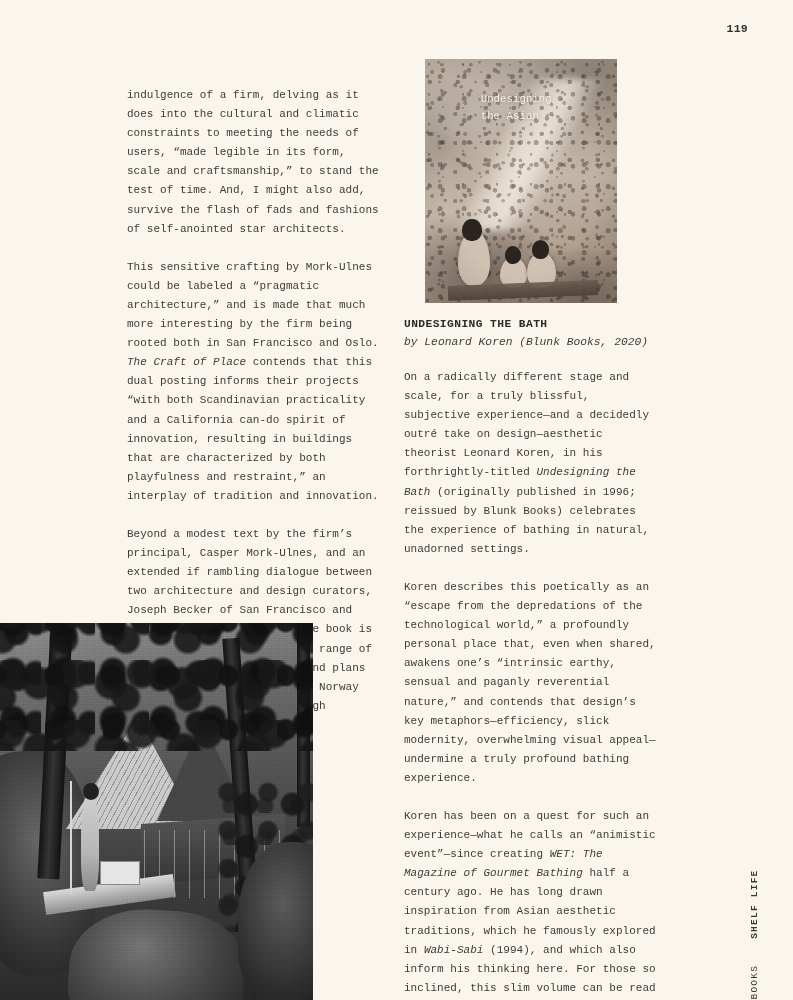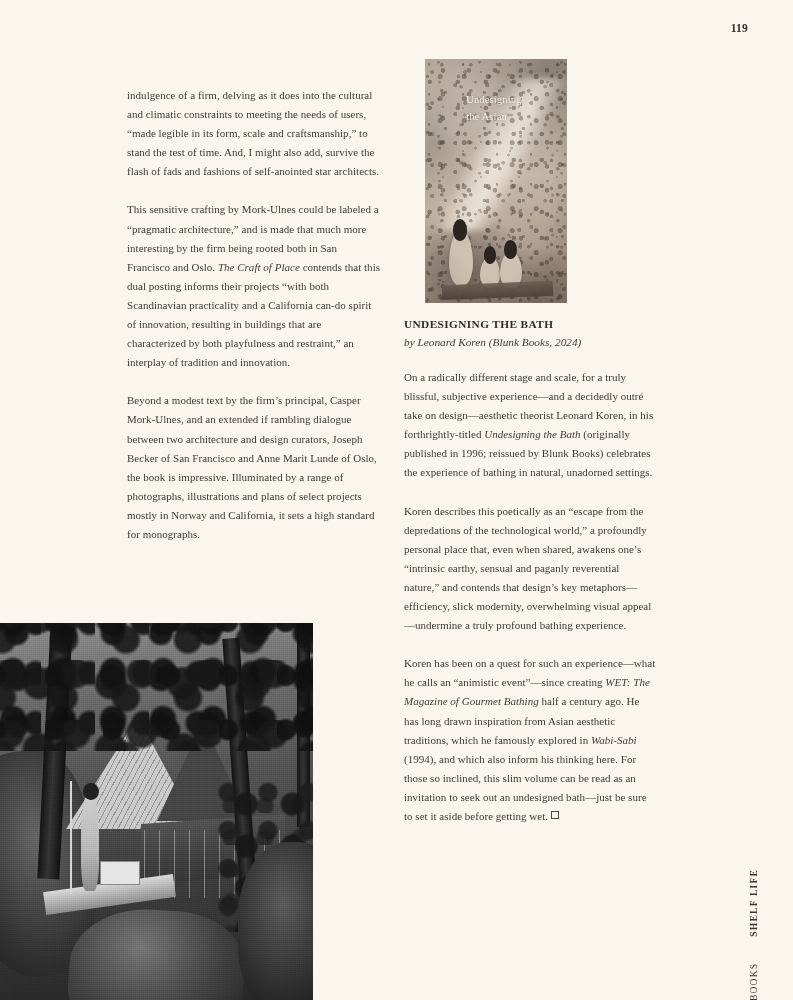--- a/index.html
+++ b/index.html
@@ -7,21 +7,21 @@
     margin: 0;
     padding: 0;
     background: #ffffff;
   }
   .page {
     position: relative;
     width: 793px;
     height: 1000px;
     background: #faf6ee;
     overflow: hidden;
-    font-family: Liberation Serif, serif;
+    font-family: Liberation Mono, monospace;
     color: #3a3833;
   }
 
   
   .folio {
     position: absolute;
     top: 22px;
     right: 45px;
     font-size: 11.5px;
     font-weight: bold;
@@ -102,21 +102,21 @@
     border: 1.2px solid #4a4843;
     margin-left: 3px;
     vertical-align: 1px;
   }
 
   
   .cover {
     position: absolute;
     left: 425px;
     top: 59px;
-    width: 142px;
+    width: 192px;
     height: 244px;
     overflow: hidden;
     background: #bfb4a8;
   }
   .cover-photo {
     position: absolute;
     inset: 0;
     background:
       radial-gradient(ellipse 70% 45% at 30% 88%, rgba(60,52,46,.55), rgba(60,52,46,0) 60%),
       radial-gradient(ellipse 55% 30% at 78% 96%, rgba(70,60,52,.45), rgba(70,60,52,0) 65%),
@@ -407,21 +407,21 @@
   </div>
 
   <div class="col-left">
     <p class="body">indulgence of a firm, delving as it does into the cultural and climatic constraints to meeting the needs of users, “made legible in its form, scale and craftsmanship,” to stand the test of time. And, I might also add, survive the flash of fads and fashions of self-anointed star architects.</p>
     <p class="body"><span>This sensitive crafting by Mork-Ulnes could be labeled a “pragmatic architecture,” and is made that much more interesting by the firm being rooted both in San Francisco and Oslo. </span><em class="ital">The Craft of Place</em><span> contends that this dual posting informs their projects “with both Scandinavian practicality and a California can-do spirit of innovation, resulting in buildings that are characterized by both playfulness and restraint,” an interplay of tradition and innovation.</span></p>
     <p class="body">Beyond a modest text by the firm’s principal, Casper Mork-Ulnes, and an extended if rambling dialogue between two architecture and design curators, Joseph Becker of San Francisco and Anne Marit Lunde of Oslo, the book is impressive. Illuminated by a range of photographs, illustrations and plans of select projects mostly in Norway and California, it sets a high standard for monographs.</p>
   </div>
 
   <div class="col-right">
     <h2 class="book-title">UNDESIGNING THE BATH</h2>
-    <div class="book-credit">by Leonard Koren (Blunk Books, 2024)</div>
+    <div class="book-credit">by Leonard Koren (Blunk Books, 2020)</div>
 
     <p class="body"><span>On a radically different stage and scale, for a truly blissful, subjective experience—and a decidedly outré take on design—aesthetic theorist Leonard Koren, in his forthrightly-titled </span><em class="ital">Undesigning the Bath</em><span> (originally published in 1996; reissued by Blunk Books) celebrates the experience of bathing in natural, unadorned settings.</span></p>
 
     <p class="body">Koren describes this poetically as an “escape from the depredations of the technological world,” a profoundly personal place that, even when shared, awakens one’s “intrinsic earthy, sensual and paganly reverential nature,” and contends that design’s key metaphors—efficiency, slick modernity, overwhelming visual appeal—undermine a truly profound bathing experience.</p>
 
     <p class="body"><span>Koren has been on a quest for such an experience—what he calls an “animistic event”—since creating </span><em class="ital">WET: The Magazine of Gourmet Bathing</em><span> half a century ago. He has long drawn inspiration from Asian aesthetic traditions, which he famously explored in </span><em class="ital">Wabi-Sabi</em><span> (1994), and which also inform his thinking here. For those so inclined, this slim volume can be read as an invitation to seek out an undesigned bath—just be sure to set it aside before getting wet.</span><span class="endmark"></span></p>
   </div>
 
   <div class="photo">
     <div class="ph-sky"></div>

